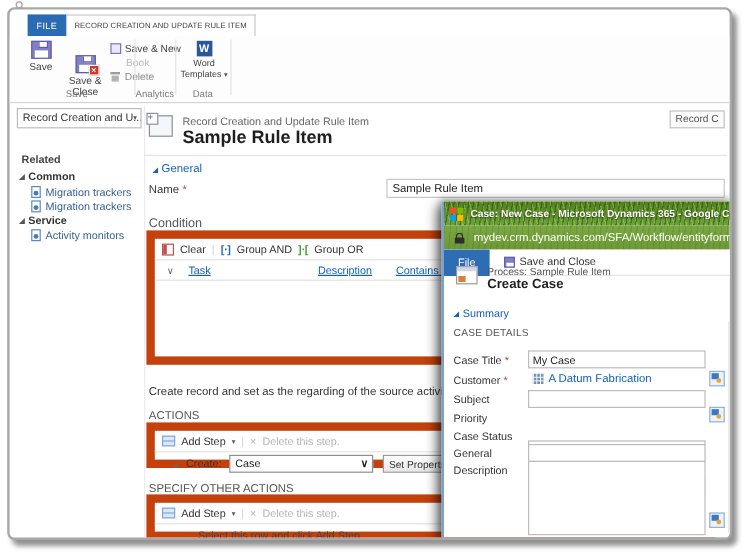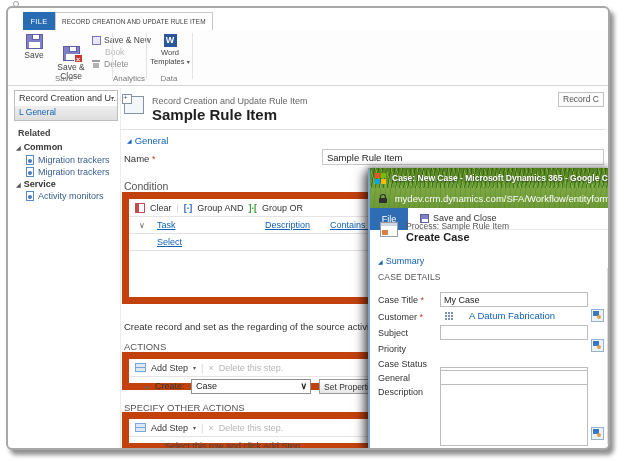--- a/index.html
+++ b/index.html
@@ -190,21 +190,20 @@
       </div>
       <div class="abs grp-label" style="left:139px; width:44px;">Data</div>
       <div class="abs rb-sep" style="left:184px;"></div>
     </div>
 
     <div class="abs selector">
       <div class="row1">
         <span>Record Creation and U...</span>
         <span class="dd abs caret">▾</span>
       </div>
-      <div class="row2">L General</div>
     </div>
     <div class="abs side-head" style="left:10px; top:120px;">Related</div>
 
     <div class="abs tree-head" style="left:8px; top:134px;">
       <span class="caret">◢</span>
       <span>Common</span>
     </div>
     <div class="abs tree-item" style="left:18px; top:147px;">
       <span class="doc-icon"></span>
       <span>Migration trackers</span>
@@ -249,23 +248,20 @@
         <span>Group AND</span>
         <span class="brk-or">]∙[</span>
         <span>Group OR</span>
       </div>
       <div class="grid-row">
         <span class="abs" style="left:10px; top:4px; font-size:8px; color:#666;">∨</span>
         <span class="abs col-link" style="left:28px; top:3px;">Task</span>
         <span class="abs col-link" style="left:136px; top:3px;">Description</span>
         <span class="abs col-link" style="left:201px; top:3px;">Contains Data</span>
       </div>
-      <div class="grid-row">
-        <span class="abs col-link" style="left:28px; top:3px;">Select</span>
-      </div>
     </div>
 
     <div class="abs" style="left:116px; top:313px; font-size:9.5px; color:#333;">Create record and set as the regarding of the source activity</div>
 
     <div class="abs sub-head" style="left:116px; top:333px;">ACTIONS</div>
     <div class="abs panel" style="left:114px; top:344px; width:474px; height:38px;">
       <div class="panel-toolbar">
         <span class="addstep-icon"></span>
         <span>Add Step</span>
         <span class="caret">▾</span>
@@ -336,21 +332,21 @@
       <div class="abs notes-div"></div>
 
       <div class="abs p-label" style="left:8px; top:127px;">
         <span>Case Title</span> <span class="req">*</span>
       </div>
       <input class="abs p-input" style="left: 70px; top: 124px; width: 148px; height: 15px;" value="My Case">
 
       <div class="abs p-label" style="left:8px; top:144px;">
         <span>Customer</span> <span class="req">*</span>
       </div>
-      <div class="abs" style="left:74px; top:142px; display:flex; align-items:center; gap:16px;">
+      <div class="abs" style="left:74px; top:142px; display:flex; align-items:center; gap:4px;">
         <span class="bldg"></span>
         <span class="cust-link">A Datum Fabrication</span>
       </div>
       <div class="abs lookup" style="left:221px; top:141px;"></div>
 
       <div class="abs p-label" style="left:8px; top:160px;">Subject</div>
       <input class="abs p-input" style="left: 70px; top: 157px; width: 148px; height: 15px;" value="">
       <div class="abs lookup" style="left:221px; top:158px;"></div>
 
       <div class="abs p-label" style="left:8px; top:176px;">Priority</div>

